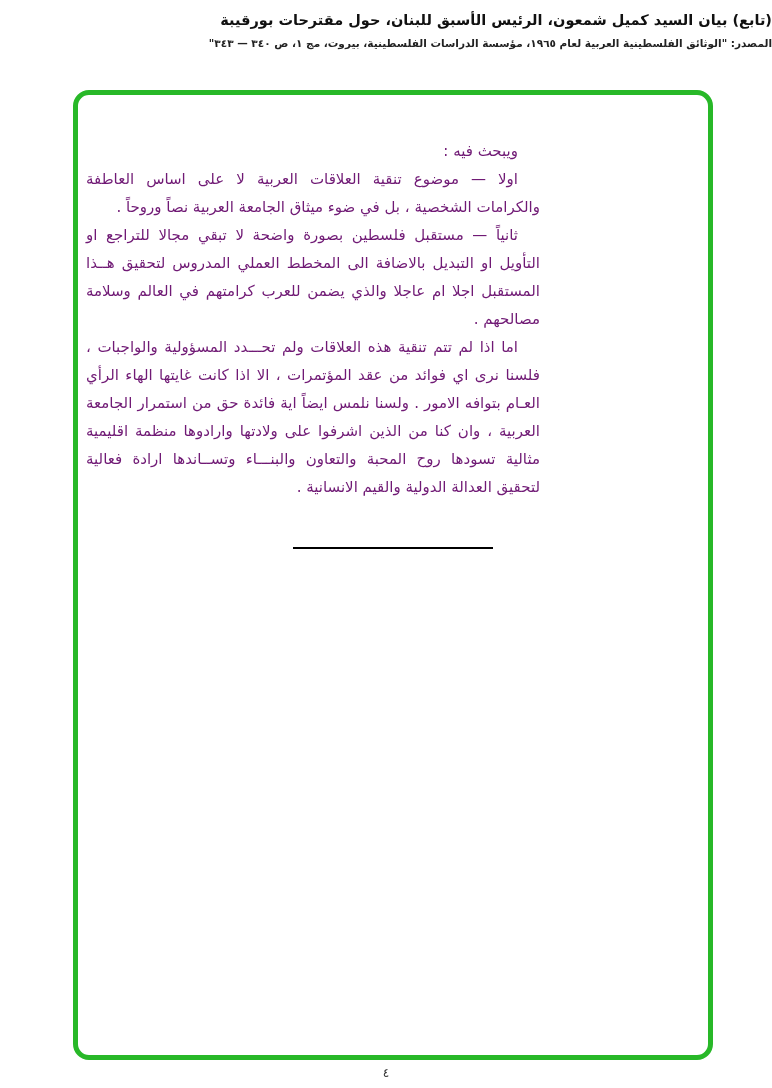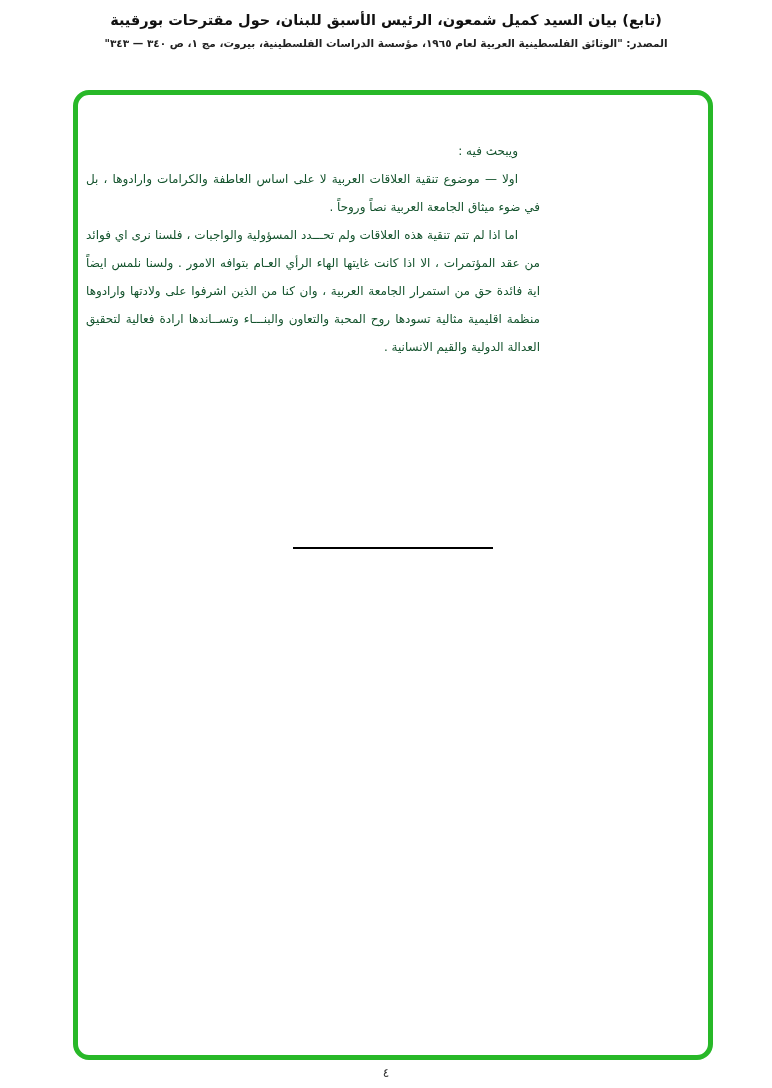--- a/index.html
+++ b/index.html
@@ -10,21 +10,21 @@
     position: relative;
     font-family: "DejaVu Sans", sans-serif;
     color: #1a1a1a;
     overflow: hidden;
   }
   .doc-header {
     position: absolute;
     top: 12px;
     left: 0;
     right: 0;
-    text-align: center;
+    text-align: right;
     direction: rtl;
   }
   .doc-title {
     font-size: 14.5px;
     font-weight: bold;
     letter-spacing: 0.2px;
     color: #111;
   }
   .doc-source {
     margin-top: 9px;
@@ -42,23 +42,23 @@
     border-radius: 16px;
     background: #ffffff;
   }
   .text-block {
     position: absolute;
     top: 42px;
     right: 168px;
     left: 8px;
     direction: rtl;
     text-align: justify;
-    font-size: 12px;
+    font-size: 15px;
     line-height: 28px;
-    color: #14532d;
+    color: #701a75;
   }
   .text-block p {
     text-indent: 22px;
     margin: 0;
   }
   .section-divider {
     position: absolute;
     top: 452px;
     left: 0;
     right: 0;
@@ -83,21 +83,22 @@
 <body>
 
 <div class="doc-header">
   <div class="doc-title">(تابع) بيان السيد كميل شمعون، الرئيس الأسبق للبنان، حول مقترحات بورقيبة</div>
   <div class="doc-source">المصدر: "الوثائق الفلسطينية العربية لعام ١٩٦٥، مؤسسة الدراسات الفلسطينية، بيروت، مج ١، ص ٣٤٠ — ٣٤٣"</div>
 </div>
 
 <div class="content-frame">
   <div class="text-block">
     <p>ويبحث فيه :</p>
-    <p>اولا — موضوع تنقية العلاقات العربية  لا على اساس العاطفة والكرامات وارادوها ، بل في ضوء ميثاق الجامعة العربية نصاً وروحاً .</p>
+    <p>اولا — موضوع تنقية العلاقات العربية  لا على اساس العاطفة والكرامات الشخصية ، بل في ضوء ميثاق الجامعة العربية نصاً وروحاً .</p>
+    <p>ثانياً — مستقبل فلسطين بصورة واضحة لا تبقي مجالا للتراجع او التأويل او التبديل بالاضافة الى المخطط العملي المدروس  لتحقيق هــذا المستقبل اجلا ام عاجلا والذي يضمن للعرب كرامتهم في العالم وسلامة مصالحهم .</p>
     <p>اما اذا لم تتم تنقية هذه العلاقات ولم تحـــدد المسؤولية والواجبات ، فلسنا نرى اي فوائد من عقد المؤتمرات ، الا اذا كانت غايتها الهاء الرأي العـام بتوافه الامور . ولسنا نلمس ايضاً اية فائدة حق من استمرار الجامعة العربية ، وان كنا من الذين اشرفوا على ولادتها وارادوها منظمة اقليمية مثالية تسودها روح المحبة والتعاون والبنـــاء وتســاندها ارادة فعالية لتحقيق العدالة الدولية والقيم الانسانية .</p>
   </div>
   <div class="section-divider">
     <div class="rule"></div>
   </div>
 </div>
 
 <div class="page-number">٤</div>
 
 </body></html>

